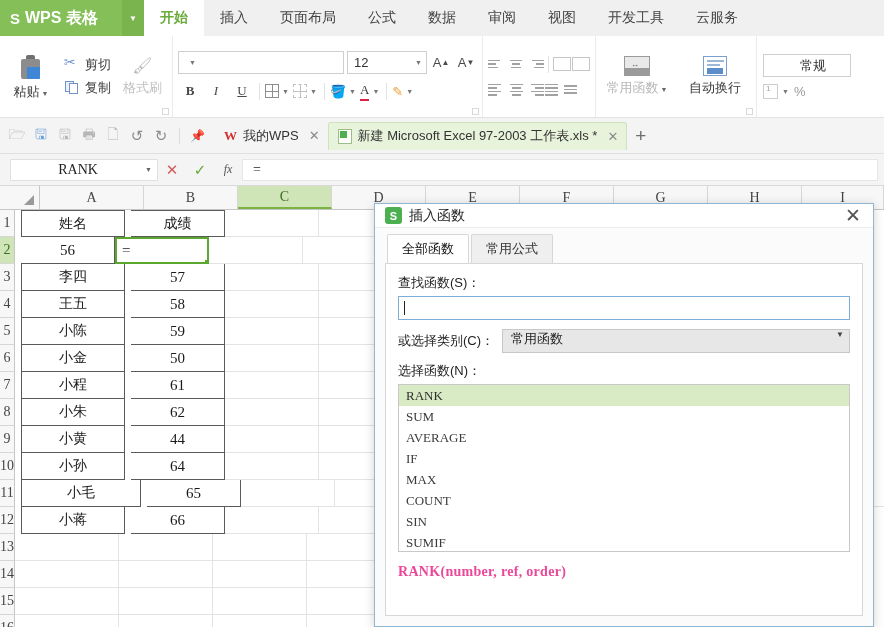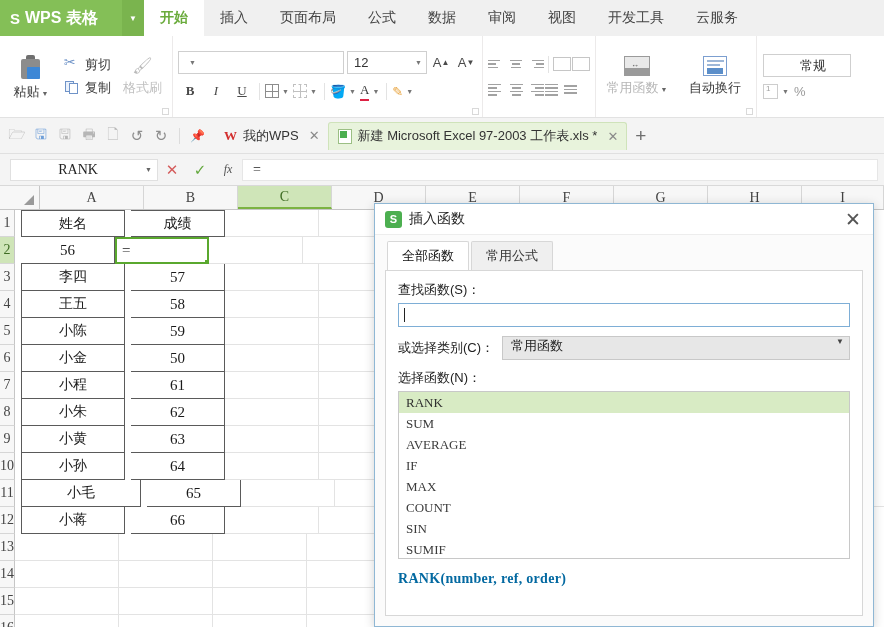--- a/index.html
+++ b/index.html
@@ -288,21 +288,21 @@
     border: 1px solid #c8c8c8; background: #fff; height: 168px; overflow: hidden;
   }
   .func-item {
     height: 21px; display: flex; align-items: center; padding-left: 7px;
     font-family: "Liberation Serif", serif; font-size: 13px; color: #3b3b3b;
   }
   .func-item.sel { background: #d8ebc4; color: #2f2f2f; }
   .desc-area { margin-top: 12px; }
   .desc-sig {
     font-family: "Liberation Serif", serif; font-size: 14px; font-weight: bold;
-    color: #0369a1; margin-bottom: 18px; letter-spacing: .3px;
+    color: #ec4899; margin-bottom: 25px; letter-spacing: .3px;
   }
   .desc-txt { font-size: 13.5px; color: #1a1a1a; }
 </style>
 </head>
 <body>
 
 <div id="app">
 
   <div class="menubar">
     <div class="brand">
@@ -632,21 +632,21 @@
             <div class="cell" style="width: 94px;"></div>
             <div class="cell" style="width: 94px;"></div>
             <div class="cell" style="width: 94px;"></div>
             <div class="cell" style="width: 94px;"></div>
             <div class="cell" style="width: 94px;"></div>
             <div class="cell" style="width: 94px;"></div>
             <div class="cell" style="width: 82px;"></div>
           </div>
           <div class="grow">
             <div class="cell data dleft cn" style="width: 104px;">小黄</div>
-            <div class="cell data" style="width: 94px;">63</div>
+            <div class="cell data" style="width: 94px;">44</div>
             <div class="cell" style="width: 94px;"></div>
             <div class="cell" style="width: 94px;"></div>
             <div class="cell" style="width: 94px;"></div>
             <div class="cell" style="width: 94px;"></div>
             <div class="cell" style="width: 94px;"></div>
             <div class="cell" style="width: 94px;"></div>
             <div class="cell" style="width: 82px;"></div>
           </div>
           <div class="grow">
             <div class="cell data dleft cn" style="width: 104px;">小孙</div>

